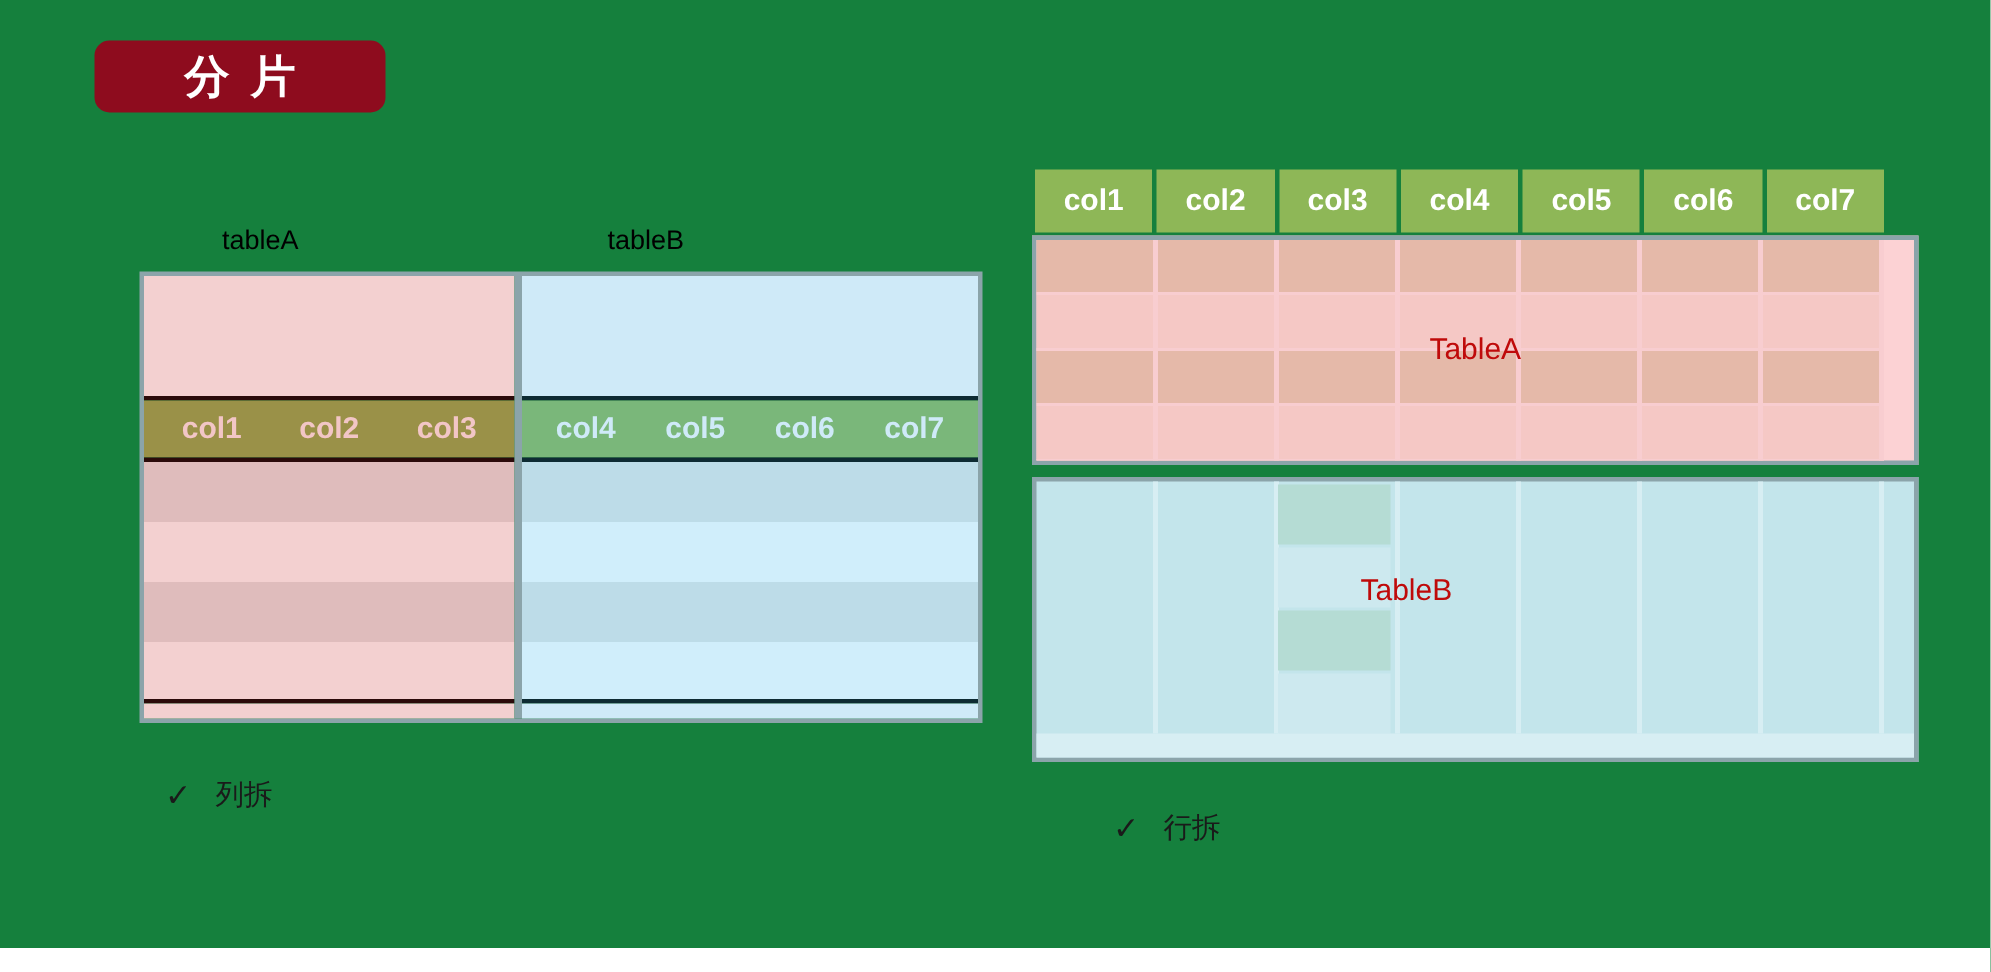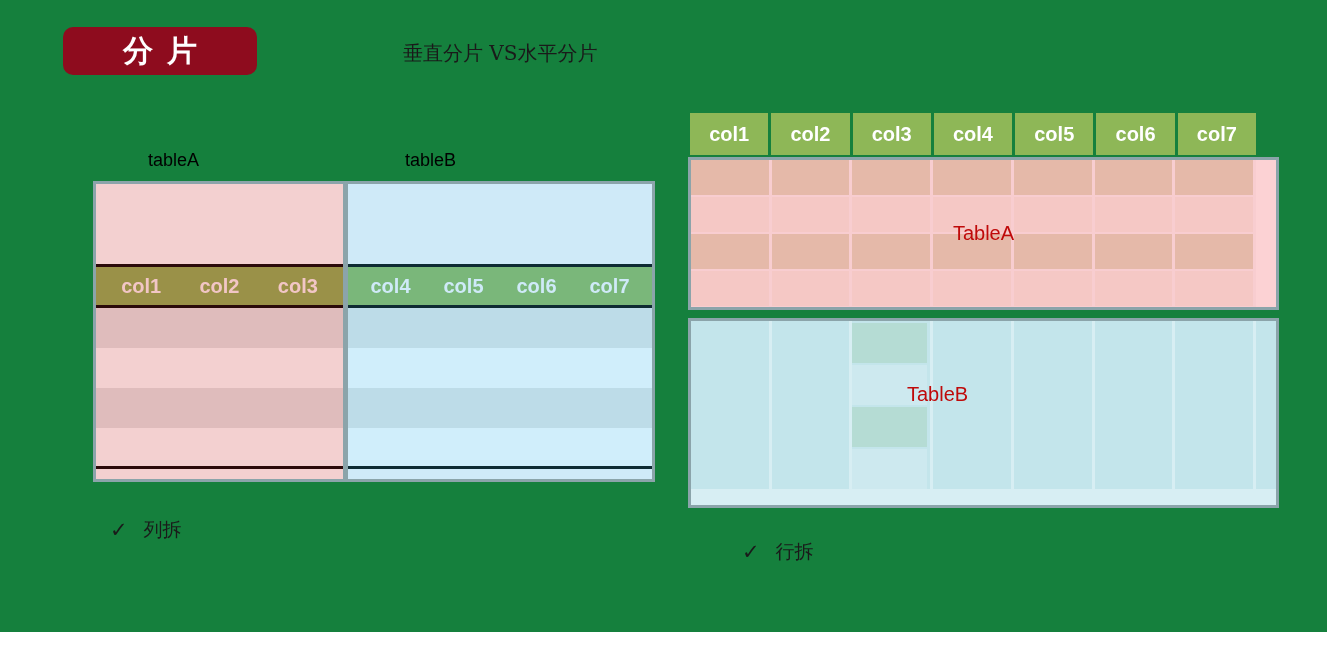--- a/index.html
+++ b/index.html
@@ -94,21 +94,20 @@
   .hbcell.l{background:var(--tb-cell-light);}
   .hbstrip{position:absolute;left:0;bottom:0;width:100%;height:16px;background:var(--tb-line);}
   .hlabel-b{position:absolute;left:216px;top:62px;color:var(--table-label);font-size:20px;}
 </style>
 </head>
 <body>
 
 <div class="canvas">
 
   <div class="badge">分片</div>
-  <div class="title">垂直分片 VS水平分片</div>
 
   <div class="vlabel vlabel-a">tableA</div>
   <div class="vlabel vlabel-b">tableB</div>
 
   <div class="vbox">
     <div class="vhalf pink">
       <div class="vband"></div>
       <div class="vline"></div>
       <div class="vheader">
         <span>col1</span>

